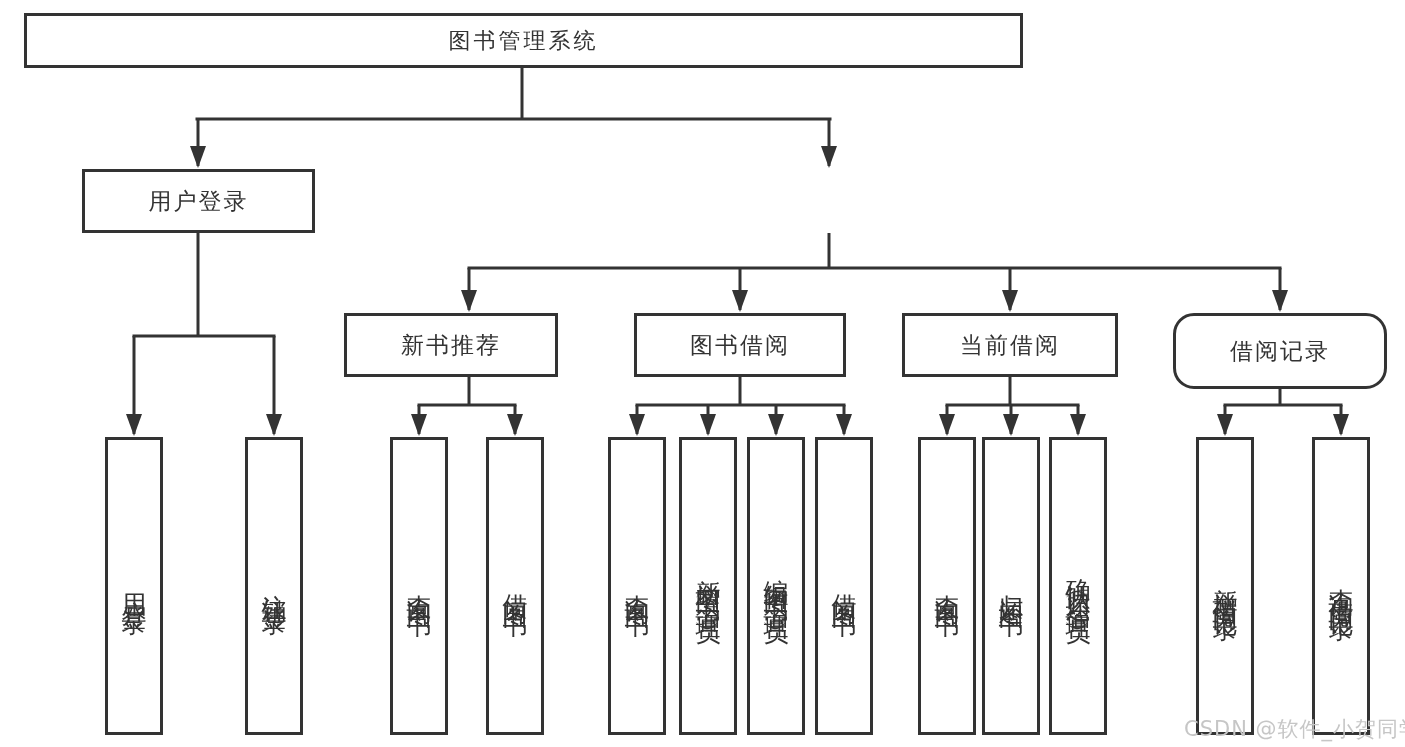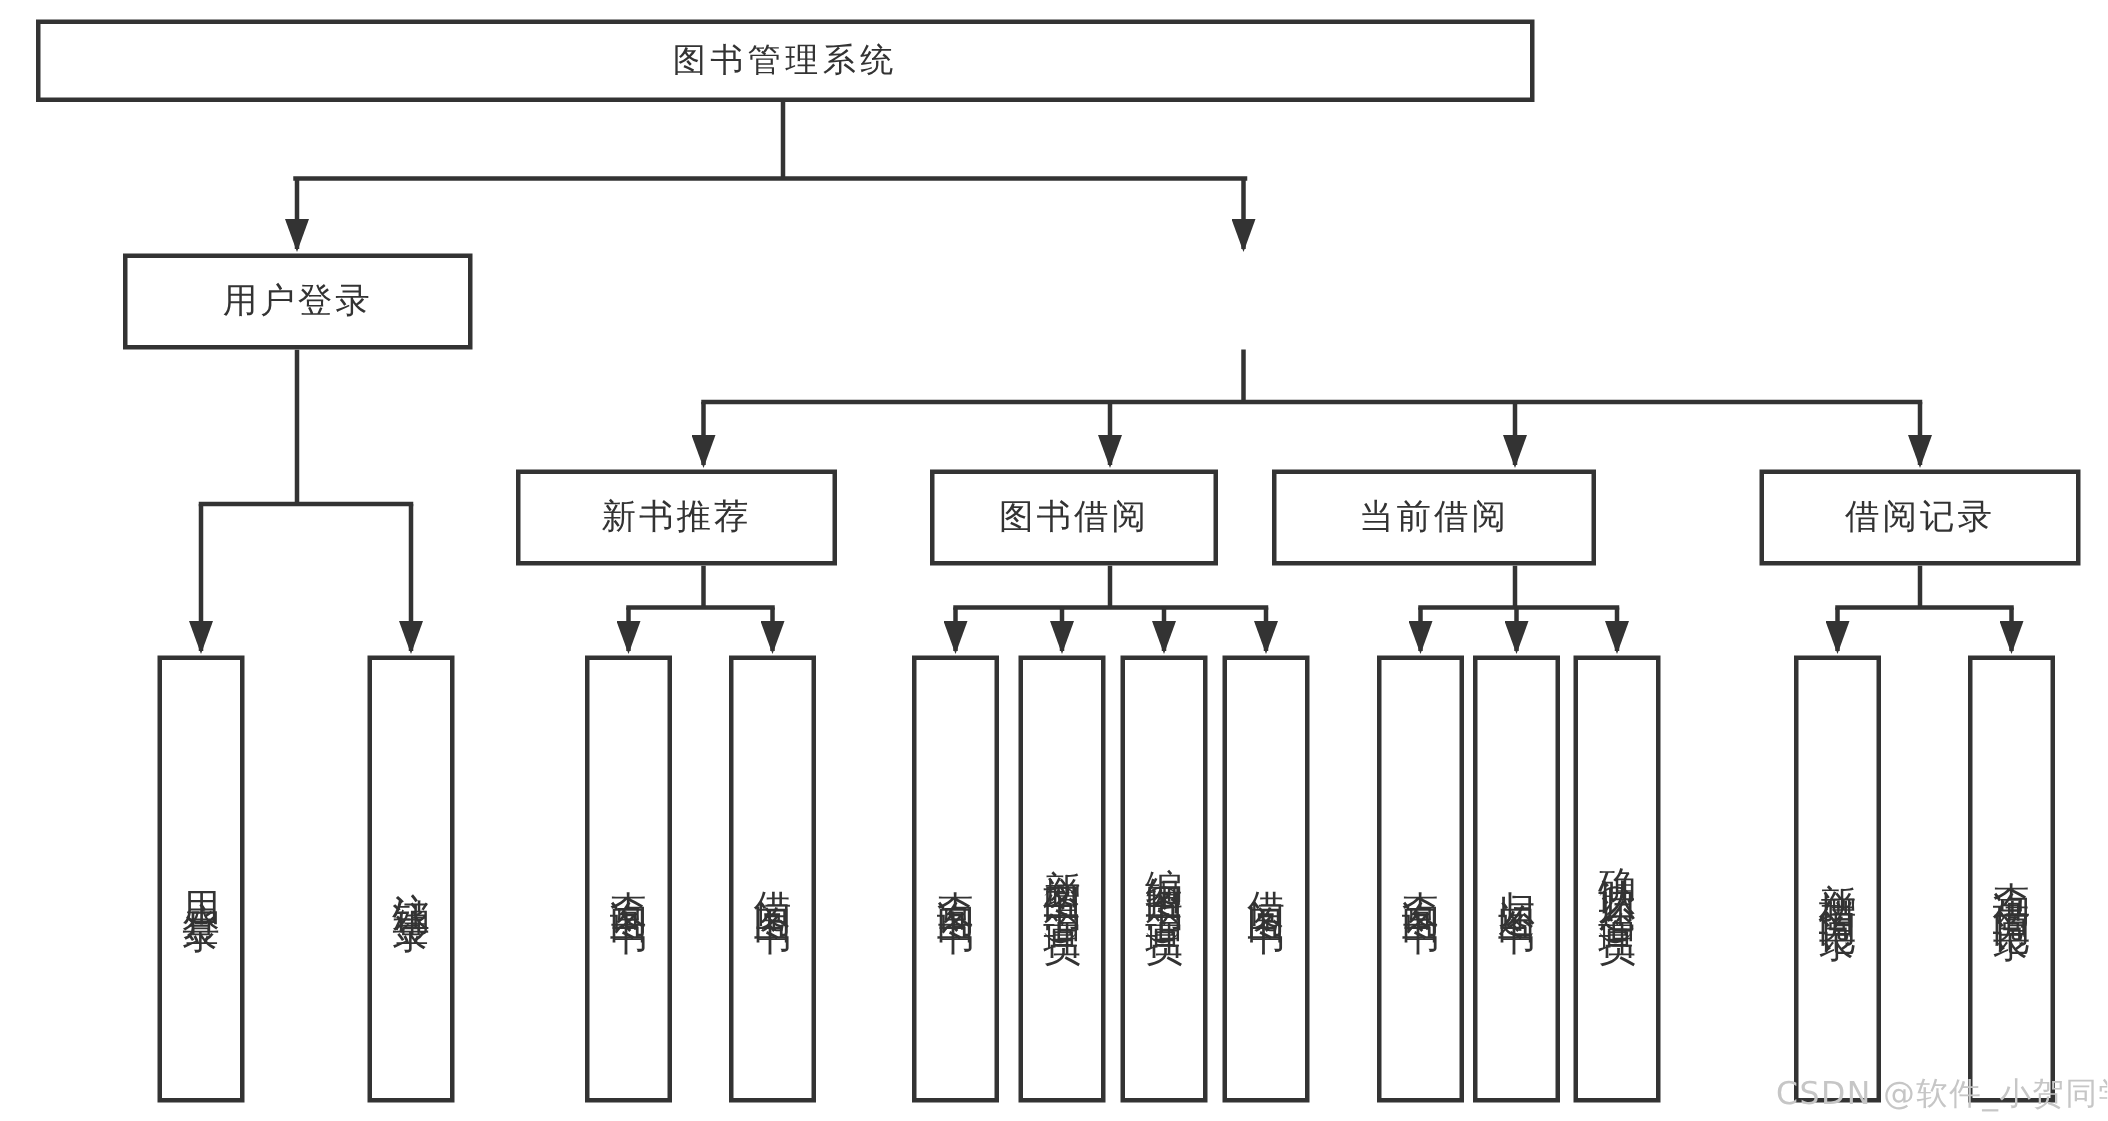--- a/index.html
+++ b/index.html
@@ -126,23 +126,23 @@
       <line x1="1225" y1="405" x2="1225" y2="434" marker-end="url(#arrowhead)"></line>
       <line x1="1341" y1="405" x2="1341" y2="434" marker-end="url(#arrowhead)"></line>
     </g>
   </svg>
 
   <div class="box hbox title" style="left:24px; top:13px; width:999px; height:55px;">图书管理系统</div>
 
   <div class="box hbox" style="left:82px; top:169px; width:233px; height:64px;">用户登录</div>
 
   <div class="box hbox" style="left:344px; top:313px; width:214px; height:64px;">新书推荐</div>
-  <div class="box hbox" style="left:620px; top:313px; width:192px; height:64px;">图书借阅</div>
-  <div class="box hbox" style="left:848px; top:313px; width:216px; height:64px;">当前借阅</div>
-  <div class="box hbox" style="left:1173px; top:313px; width:214px; height:64px;">借阅记录</div>
+  <div class="box hbox" style="left:634px; top:313px; width:212px; height:64px;">图书借阅</div>
+  <div class="box hbox" style="left:902px; top:313px; width:216px; height:64px;">当前借阅</div>
+  <div class="box hbox" style="left:1173px; top:313px; width:214px; height:76px;border-radius:21px;">借阅记录</div>
 
   <div class="box vbox" style="left:105px; top:437px; width:58px; height:298px;">用户登录</div>
   <div class="box vbox" style="left:245px; top:437px; width:58px; height:298px;">注销登录</div>
 
   <div class="box vbox" style="left:390px; top:437px; width:58px; height:298px;">查询图书</div>
   <div class="box vbox" style="left:486px; top:437px; width:58px; height:298px;">借阅图书</div>
 
   <div class="box vbox" style="left:608px; top:437px; width:58px; height:298px;">查询图书</div>
   <div class="box vbox" style="left:679px; top:437px; width:58px; height:298px;">新增图书（管理员）</div>
   <div class="box vbox" style="left:747px; top:437px; width:58px; height:298px;">编辑图书（管理员）</div>

